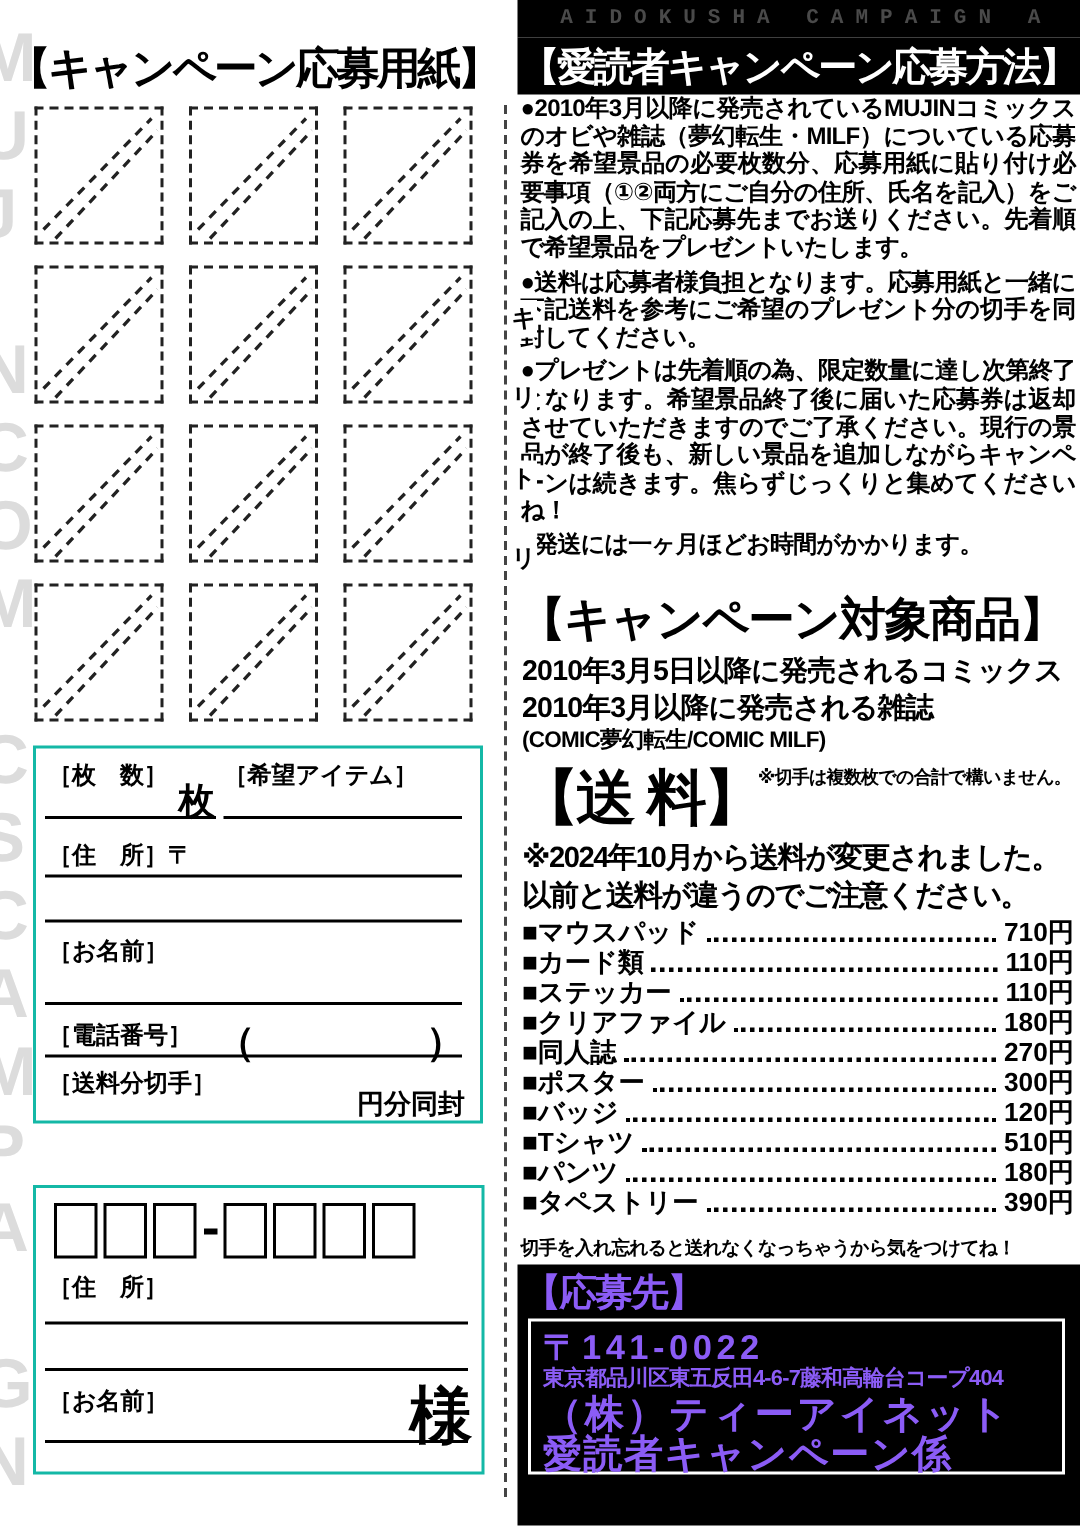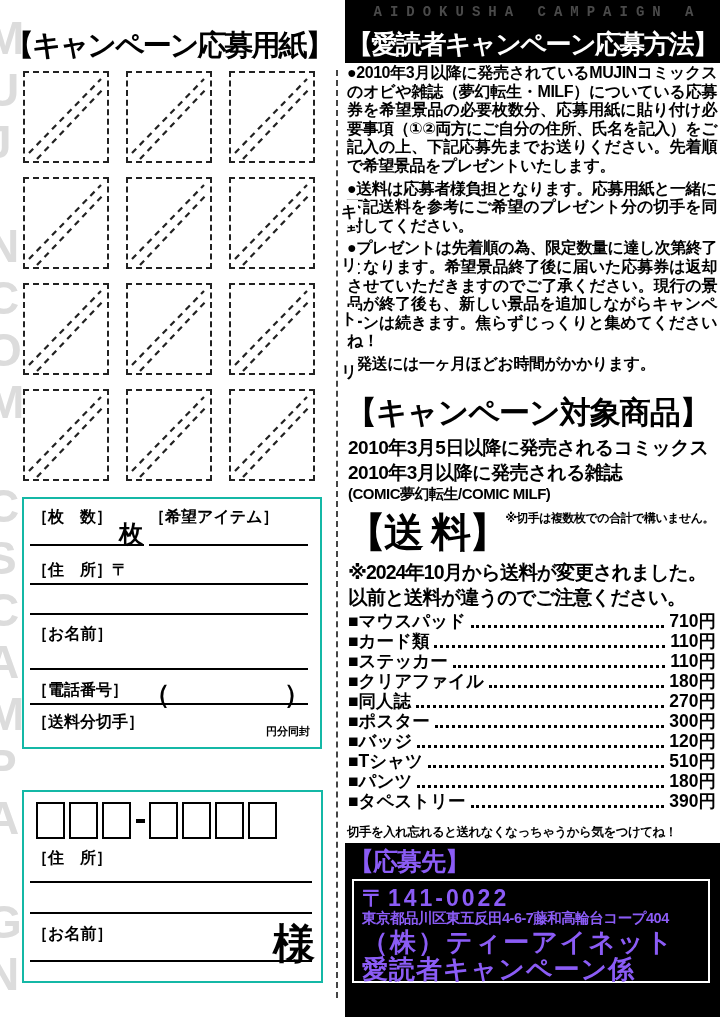--- a/index.html
+++ b/index.html
@@ -36,21 +36,21 @@
 
   
   .formbox{position:absolute;background:#fff;border:2px solid #14b8a6;z-index:2;box-sizing:border-box;}
   #form1{left:22px;top:497px;width:300px;height:252px;}
   #form2{left:22px;top:790px;width:301px;height:193px;text-align:center;}
   .flabel{position:absolute;font-size:16px;font-weight:700;white-space:nowrap;}
   .wline{position:absolute;border-bottom:2px solid #000;height:0;}
 
   #mai-unit{position:absolute;left:95px;top:19px;font-size:24px;font-weight:700;}
   #phone-paren{position:absolute;left:120px;top:178px;font-size:26px;font-weight:700;letter-spacing:2px;}
-  #stamp-suffix{position:absolute;right:10px;top:225px;font-size:11px;font-weight:700;}
+  #stamp-suffix{position:absolute;right:10px;top:225px;font-size:18px;font-weight:700;}
   #sama{position:absolute;right:6px;top:124px;font-size:42px;font-weight:700;}
 
   #postal-row{position:absolute;left:12px;top:10px;display:flex;align-items:center;}
   .pbox{width:25px;height:33px;border:2px solid #000;margin-right:4px;background:#fff;}
   .phyphen{width:9px;height:4px;background:#000;margin:0 4px 0 1px;}
 
   
   #paragraphs{position:absolute;left:347px;top:64px;width:370px;z-index:1;}
   .para{margin:0 0 4px;font-size:16px;font-weight:700;line-height:18.6px;text-align:justify;letter-spacing:-0.5px;}
 

